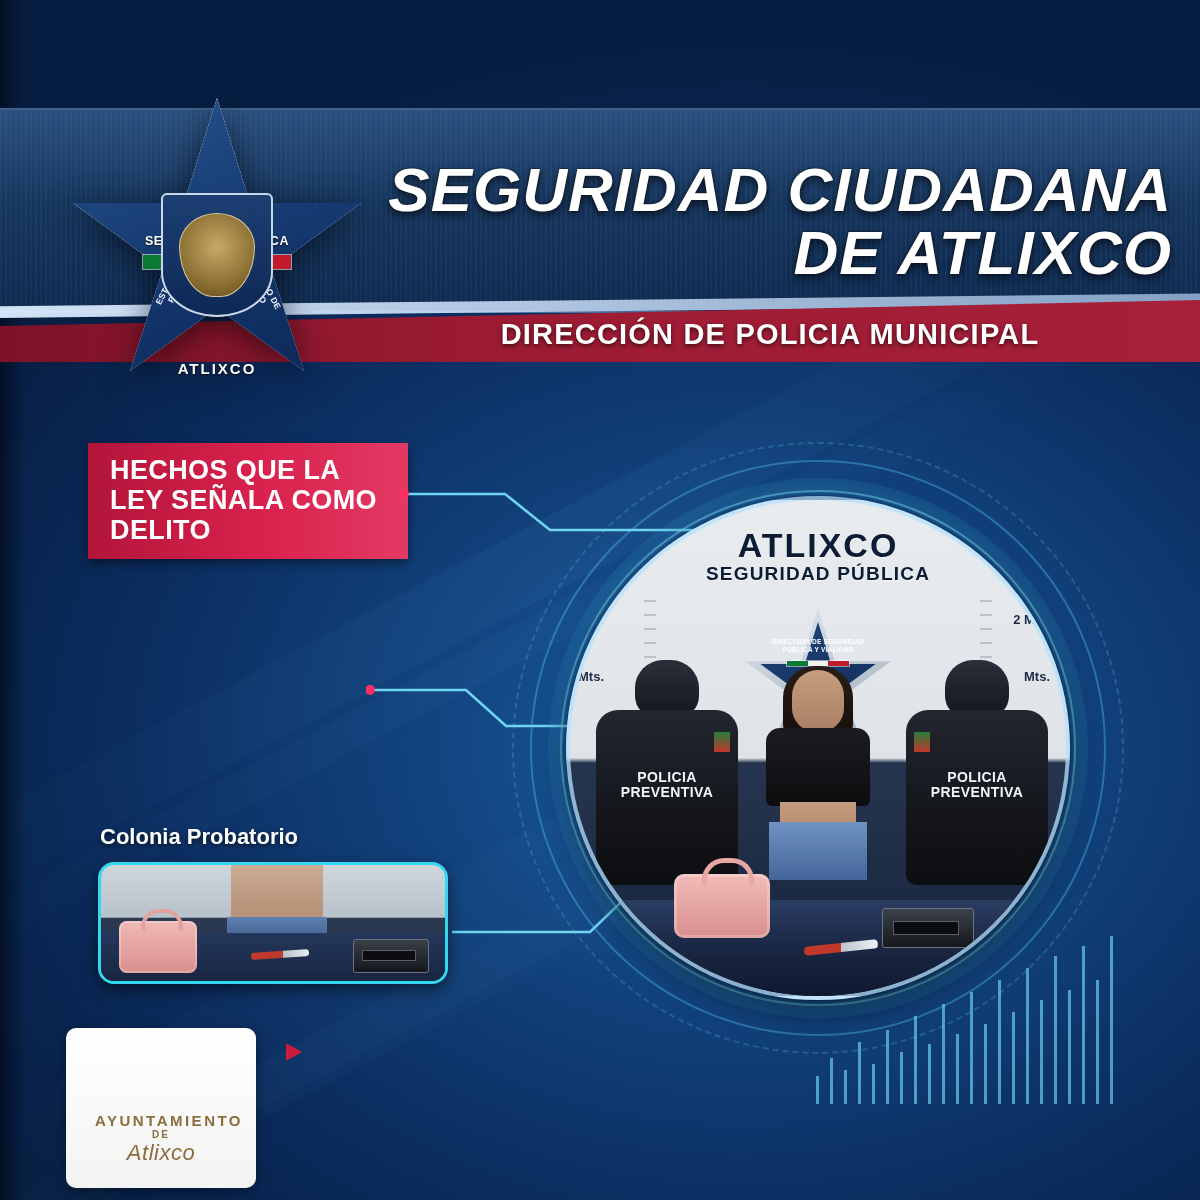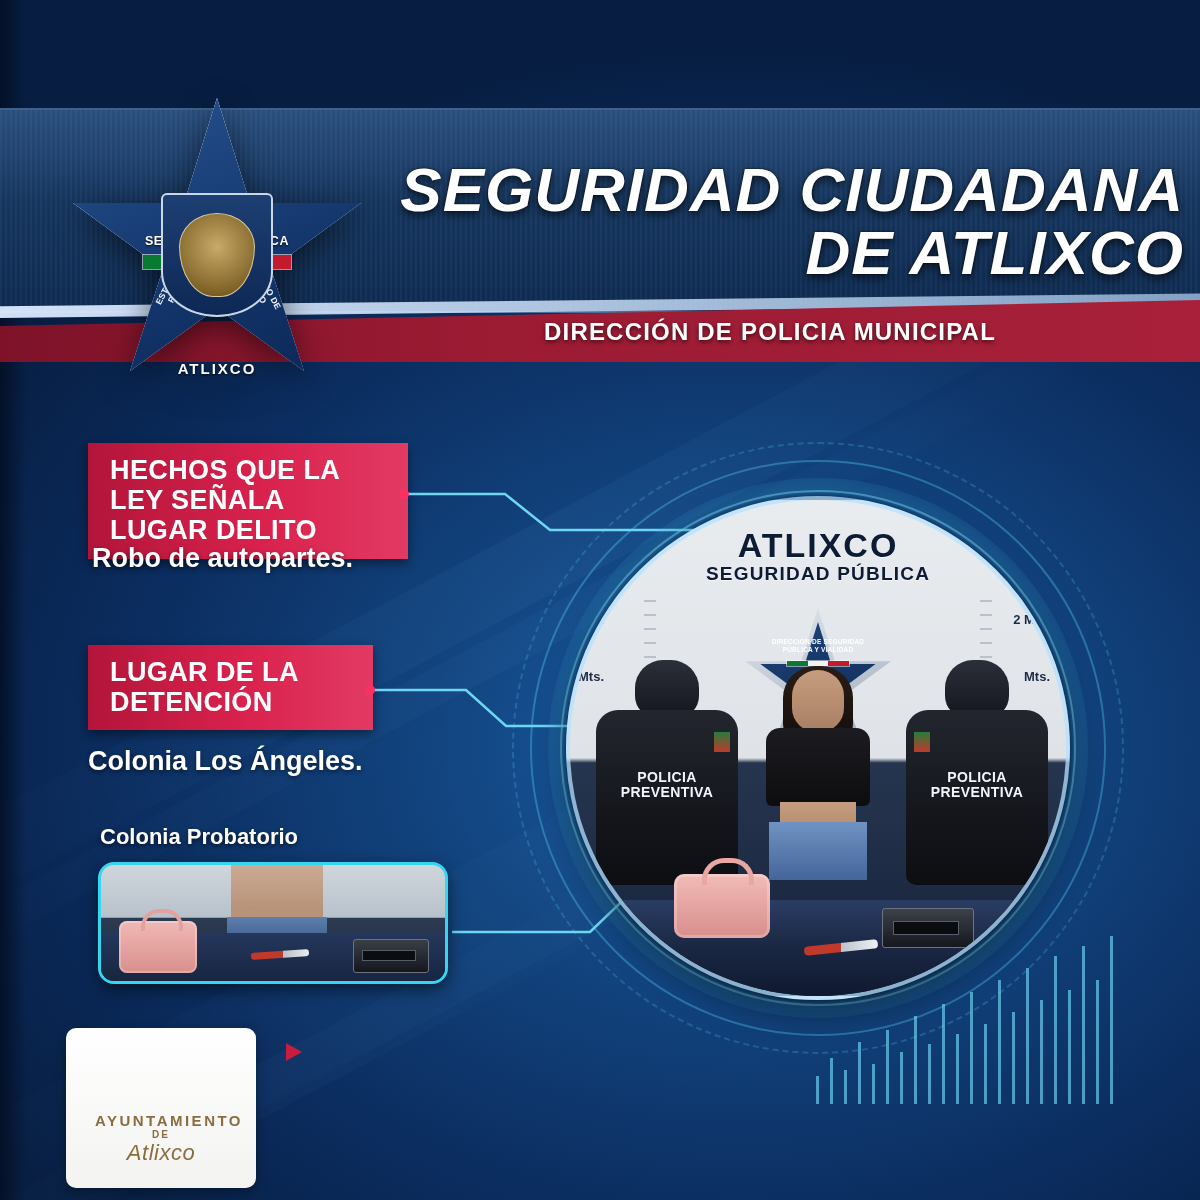--- a/index.html
+++ b/index.html
@@ -44,31 +44,31 @@
     position: absolute; left: 0; top: 300px; width: 1200px; height: 62px;
     background: linear-gradient(90deg, #7d1228 0%, #9b1b33 40%, #a8203a 100%);
     clip-path: polygon(0 42%, 1200px 0, 1200px 100%, 0 100%);
   }
   .header-slant-white {
     position: absolute; left: 0; top: 292px; width: 1200px; height: 26px;
     background: linear-gradient(90deg, rgba(220,235,255,.95), rgba(170,200,235,.75));
     clip-path: polygon(0 55%, 1200px 6%, 1200px 48%, 0 100%);
   }
   .title-main {
-    position: absolute; left: 364px; top: 158px; width: 820px;
+    position: absolute; left: 352px; top: 158px; width: 820px;
     text-align: right;
     font-size: 62px; font-weight: bold; font-style: italic;
     letter-spacing: 1px; line-height: 1.02;
     color: #ffffff;
     text-shadow: 0 4px 8px rgba(0,0,0,.65), 0 0 2px rgba(0,0,0,.9);
   }
   .title-sub {
     position: absolute; left: 360px; top: 318px; width: 820px;
     text-align: center;
-    font-size: 24px; font-weight: bold; letter-spacing: 1.2px;
+    font-size: 29px; font-weight: bold; letter-spacing: 1.2px;
     color: #ffffff;
     text-shadow: 0 2px 4px rgba(0,0,0,.6);
   }
 
   
   .badge-wrap {
     position: absolute; left: 62px; top: 78px; width: 310px; height: 340px;
     filter: drop-shadow(0 8px 16px rgba(0,0,0,.55));
   }
   .star {
@@ -435,25 +435,22 @@
         <span class="fr"></span>
     </div>
     <div class="badge-arc-left">ESTADO DE PUEBLA</div>
     <div class="badge-arc-right">MUNICIPIO DE ATLIXCO</div>
     <div class="badge-shield">
       <div class="badge-emblem"></div>
     </div>
     <div class="badge-bottom-text">ATLIXCO</div>
   </div>
 
-  <div class="tag" id="tag-delito">HECHOS QUE LA LEY SEÑALA LUGAR DELITO</div>
-  <div class="tag-value" id="val-delito">Robo de autopartes.</div>
-
-  <div class="tag" id="tag-lugar">LUGAR DE LA DETENCIÓN</div>
-  <div class="tag-value" id="val-lugar">Colonia Los Ángeles.</div>
+  <div class="tag" id="tag-delito">HECHOS QUE LA LEY SEÑALA COMO DELITO</div>
+
 
   <svg class="connector" style="left:400px; top:470px;" width="360" height="120">
     <polyline points="2,24 105,24 150,60 330,60" fill="none" stroke="#6fd6f2" stroke-width="2.5"></polyline>
     <circle cx="4" cy="24" r="5" fill="#ff2e63"></circle>
   </svg>
 
   <svg class="connector" style="left:366px; top:668px;" width="400" height="120">
     <polyline points="2,22 100,22 140,58 370,58" fill="none" stroke="#6fd6f2" stroke-width="2.5"></polyline>
     <circle cx="4" cy="22" r="5" fill="#ff2e63"></circle>
   </svg>

